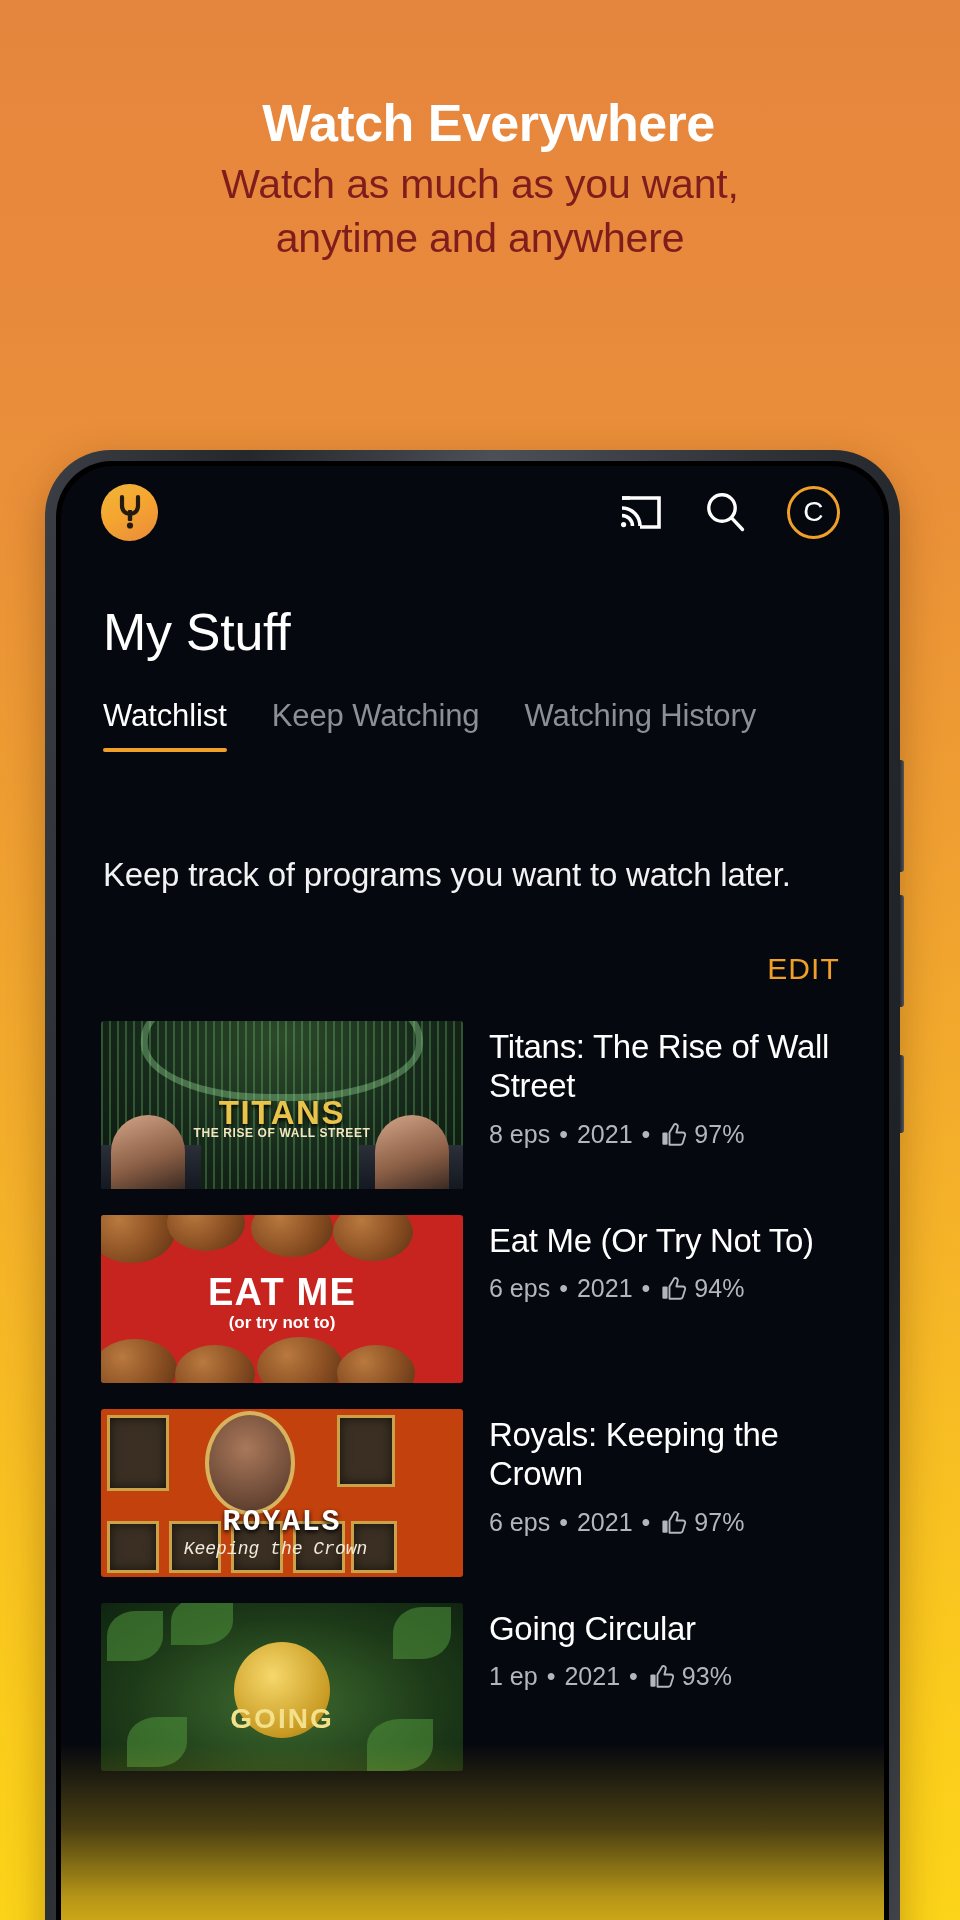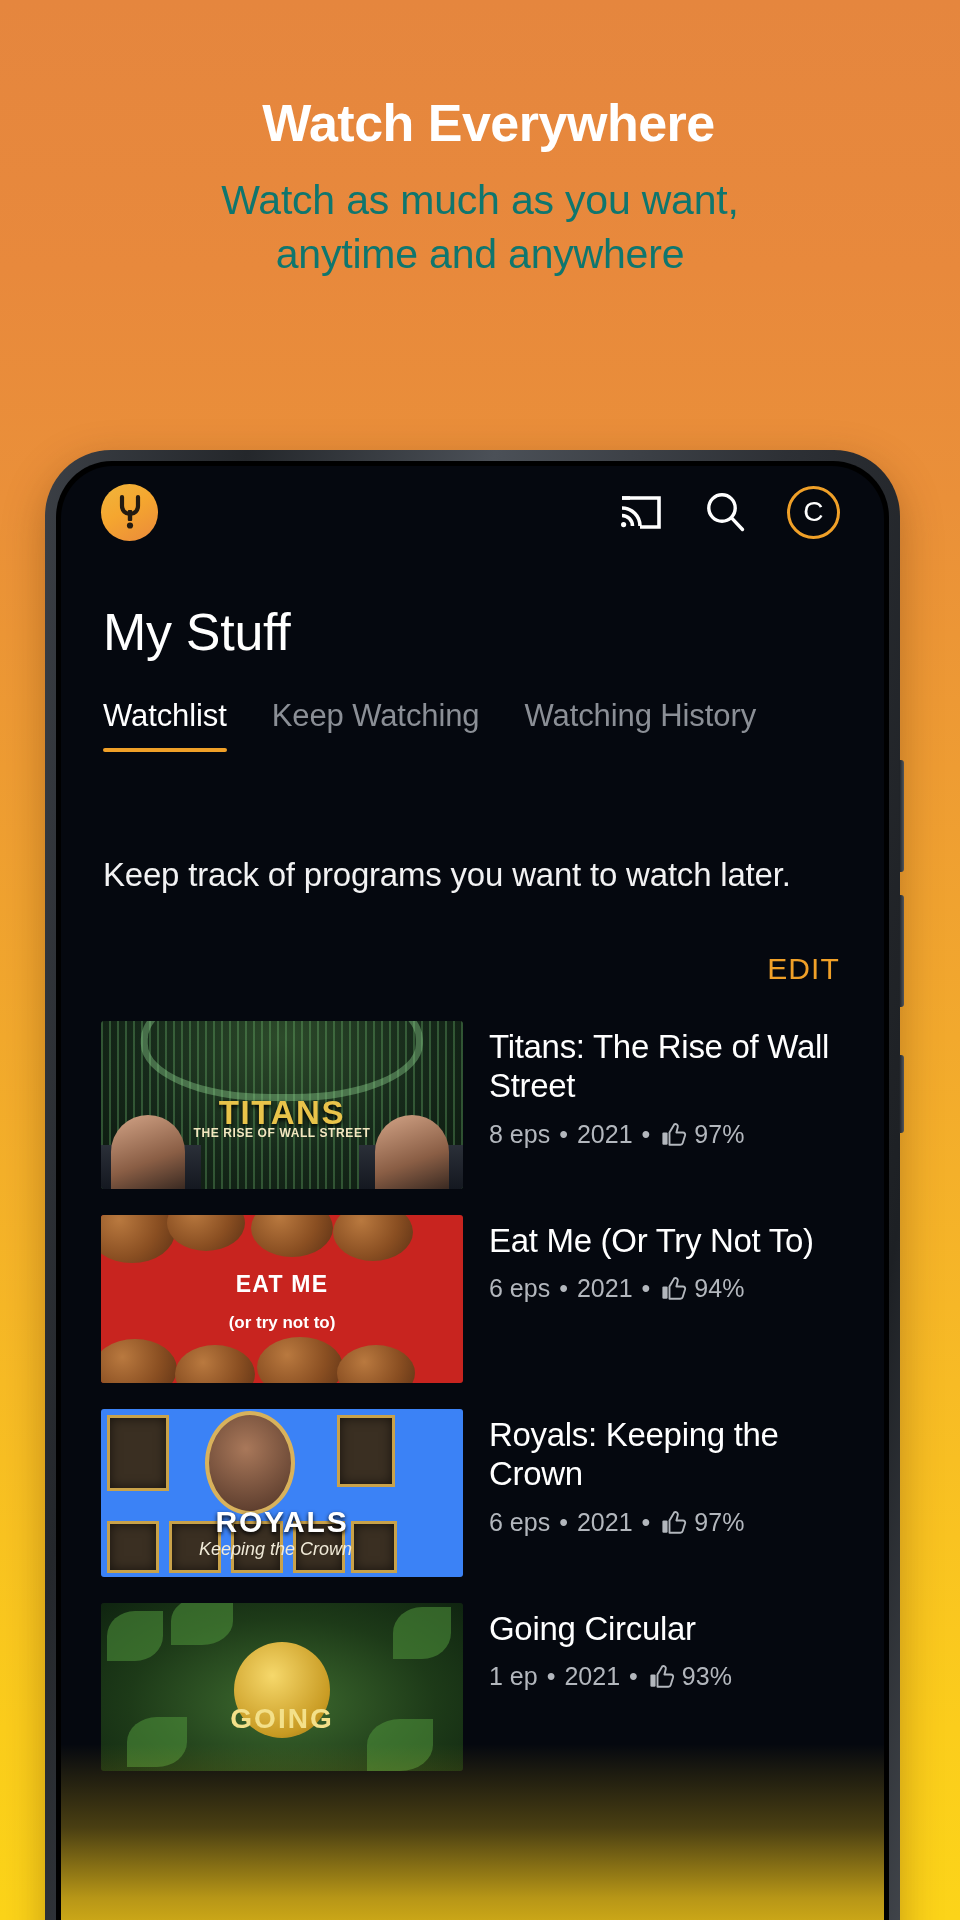--- a/index.html
+++ b/index.html
@@ -24,24 +24,24 @@
   .promo-title {
     margin-top:96px;
     font-size:52px;
     font-weight:bold;
     color:#ffffff;
     letter-spacing:-0.5px;
     line-height:1.05;
     padding-left:17px;
   }
   .promo-sub {
-    margin-top:22px;
+    margin-top:6px;
     font-size:41px;
     font-weight:300;
-    color:#0f766e;
+    color:#7f1d1d;
     line-height:1.32;
     letter-spacing:-0.2px;
   }
 
   
   .phone {
     position:absolute;
     left:45px; top:450px;
     width:855px; height:1530px;
     border-radius:66px 66px 0 0;
@@ -242,28 +242,28 @@
   .art-eatme .blob {
     position:absolute; border-radius:50%;
     background:radial-gradient(circle at 35% 30%, #b9793f 0%, #8a4f22 55%, #5b3014 100%);
   }
   .art-eatme .band {
     position:absolute; left:8px; right:8px; top:52px; height:62px;
     background:#c8241f;
   }
   .art-eatme .t1 {
     position:absolute; left:0; right:0; top:56px; text-align:center;
-    color:#fff; font-size:23px; font-weight:bold; letter-spacing:1.2px;
+    color:#fff; font-size:38px; font-weight:bold; letter-spacing:1.2px;
   }
   .art-eatme .t2 {
     position:absolute; left:0; right:0; top:98px; text-align:center;
     color:#fff; font-size:17px; font-weight:bold;
   }
 
-  .art-royals { position:absolute; inset:0; background:#3b82f6; }
+  .art-royals { position:absolute; inset:0; background:#c2410c;font-family:Liberation Mono, monospace; }
   .art-royals .fr {
     position:absolute; border:3px solid #c9a24a; background:#3a2f22;
     box-shadow:inset 0 0 12px rgba(0,0,0,0.6);
   }
   .art-royals .ov {
     position:absolute; border:4px solid #d8b25c; border-radius:50%;
     background:radial-gradient(circle at 45% 35%, #a9785a, #4e3225);
   }
   .art-royals .t1 {
     position:absolute; left:0; right:0; top:96px; text-align:center;

